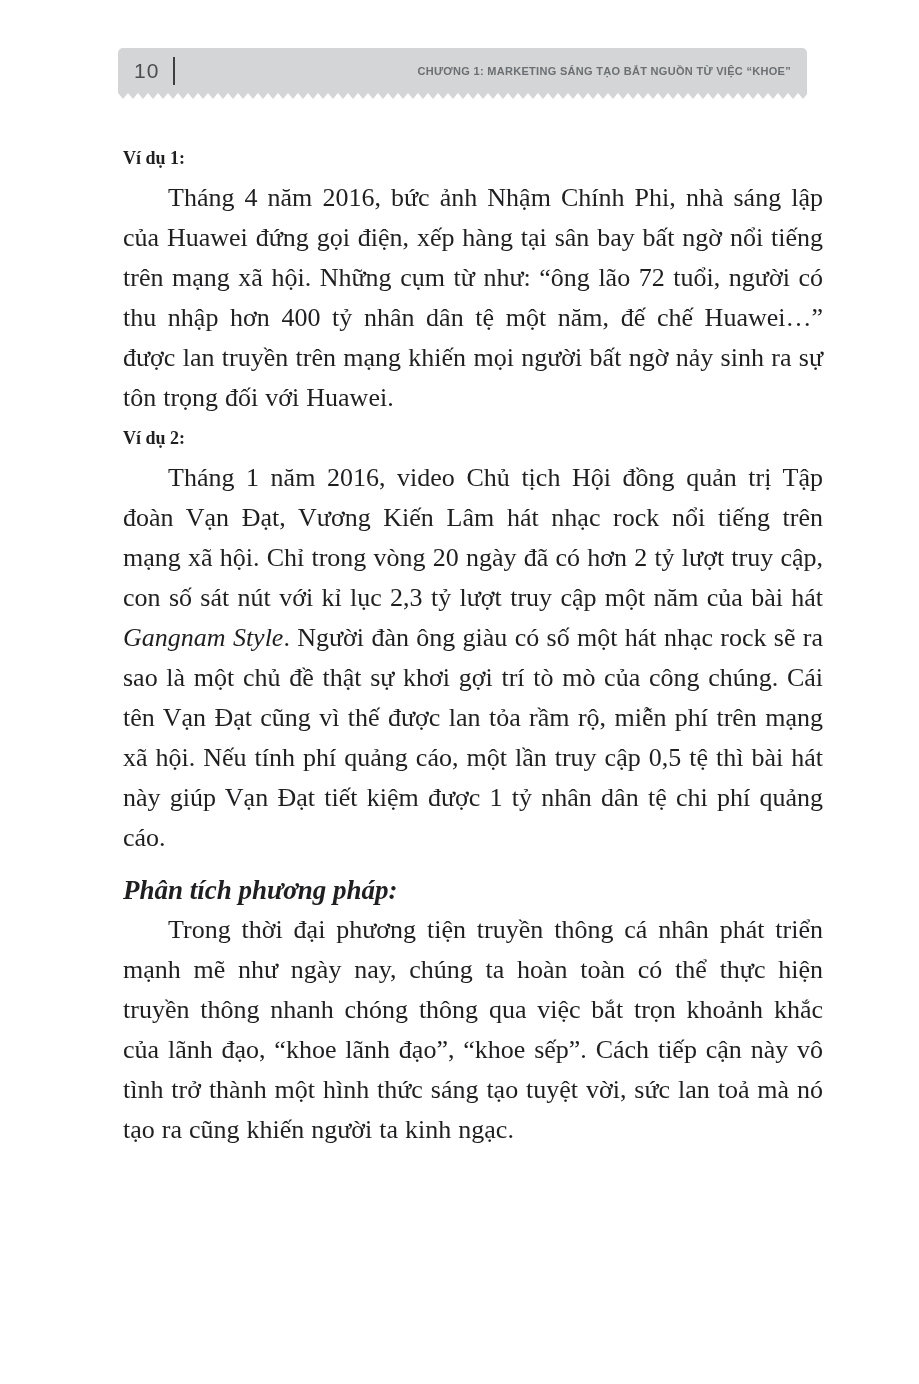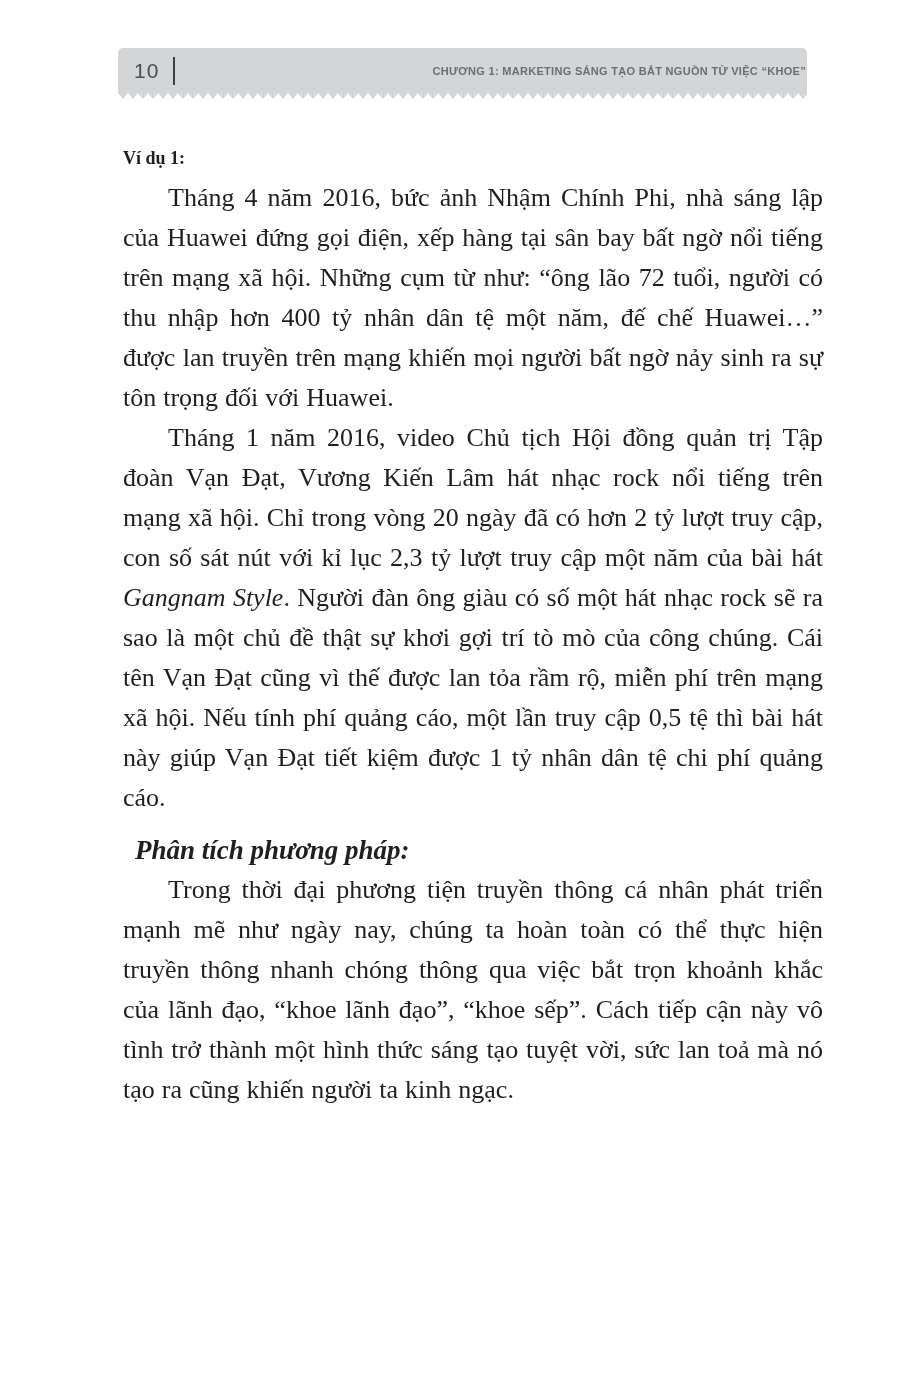--- a/index.html
+++ b/index.html
@@ -30,21 +30,21 @@
     position: absolute;
     left: 118px;
     top: 48px;
     width: 689px;
     height: 45px;
     background: var(--header-bg);
     border-radius: 5px 5px 0 0;
     display: flex;
     align-items: center;
     justify-content: space-between;
-    padding: 0 1px 0 16px;
+    padding: 0 16px 0 16px;
   }
 
   .zigzag-edge {
     position: absolute;
     top: 100%;
     left: 0;
     width: 100%;
     height: 6px;
     display: block;
   }
@@ -99,21 +99,20 @@
   }
 
   .analysis-heading {
     font-size: 27px;
     font-weight: 700;
     font-style: italic;
     line-height: 40px;
     margin-top: 12px;
     text-align: left;
     color: var(--body-text);
-    margin-left: 12px;
   }
 
   .body-paragraph {
     text-indent: 45px;
     word-spacing: 0.5px;
   }
 
   .body-paragraph em { font-style: italic; }
 </style>
 </head>
@@ -136,20 +135,21 @@
       <rect width="100%" height="6" fill="url(#zz)"></rect>
     </svg>
   </header>
 
   <main class="page-body">
 
     <h2 class="example-heading">Ví dụ 1:</h2>
 
     <p class="body-paragraph">Tháng 4 năm 2016, bức ảnh Nhậm Chính Phi, nhà sáng lập của Huawei đứng gọi điện, xếp hàng tại sân bay bất ngờ nổi tiếng trên mạng xã hội. Những cụm từ như: “ông lão 72 tuổi, người có thu nhập hơn 400 tỷ nhân dân tệ một năm, đế chế Huawei…” được lan truyền trên mạng khiến mọi người bất ngờ nảy sinh ra sự tôn trọng đối với Huawei.</p>
 
+    <h2 class="example-heading">Ví dụ 2:</h2>
 
     <p class="body-paragraph"><span>Tháng 1 năm 2016, video Chủ tịch Hội đồng quản trị Tập đoàn Vạn Đạt, Vương Kiến Lâm hát nhạc rock nổi tiếng trên mạng xã hội. Chỉ trong vòng 20 ngày đã có hơn 2 tỷ lượt truy cập, con số sát nút với kỉ lục 2,3 tỷ lượt truy cập một năm của bài hát </span><em>Gangnam Style</em><span>. Người đàn ông giàu có số một hát nhạc rock sẽ ra sao là một chủ đề thật sự khơi gợi trí tò mò của công chúng. Cái tên Vạn Đạt cũng vì thế được lan tỏa rầm rộ, miễn phí trên mạng xã hội. Nếu tính phí quảng cáo, một lần truy cập 0,5 tệ thì bài hát này giúp Vạn Đạt tiết kiệm được 1 tỷ nhân dân tệ chi phí quảng cáo.</span></p>
 
     <h3 class="analysis-heading">Phân tích phương pháp:</h3>
 
     <p class="body-paragraph">Trong thời đại phương tiện truyền thông cá nhân phát triển mạnh mẽ như ngày nay, chúng ta hoàn toàn có thể thực hiện truyền thông nhanh chóng thông qua việc bắt trọn khoảnh khắc của lãnh đạo, “khoe lãnh đạo”, “khoe sếp”. Cách tiếp cận này vô tình trở thành một hình thức sáng tạo tuyệt vời, sức lan toả mà nó tạo ra cũng khiến người ta kinh ngạc.</p>
 
   </main>
 
 </div>

